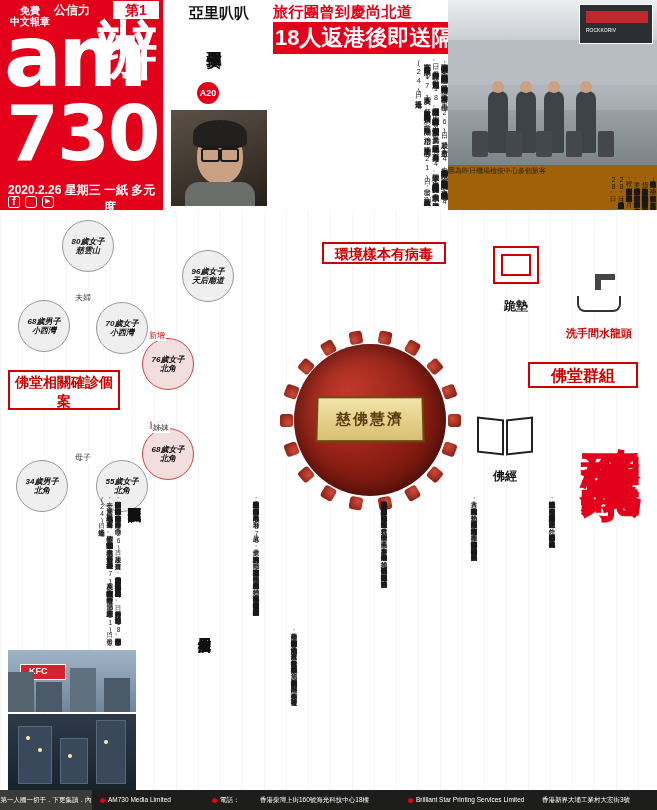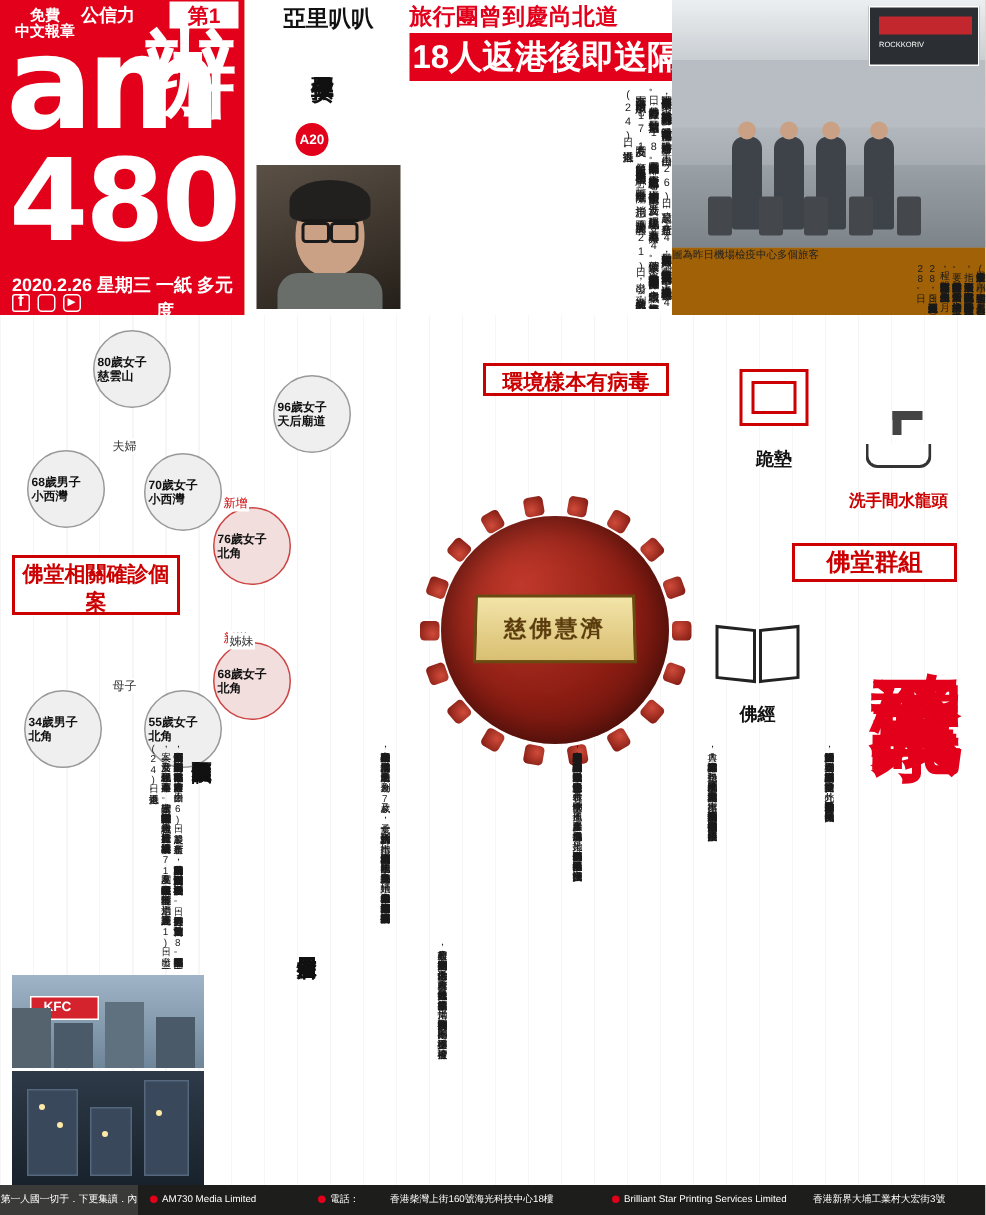--- a/index.html
+++ b/index.html
@@ -251,23 +251,23 @@
   }
   .cal-group {
     left: 528px; top: 152px; width: 110px; height: 26px;
     font-size: 16px; line-height: 23px;
   }
 
   
   .node {
     position: absolute; width: 52px; height: 52px; border-radius: 50%;
     background: #efefef; border: 1.5px solid #999;
-    font-size: 8px; color: #111; text-align: left;
+    font-size: 8px; color: #111; text-align: center;
     display: flex; align-items: center; justify-content: center;
-    line-height: 9.5px; font-weight: bold;
+    line-height: 9.5px; font-weight: bold; font-style: italic;
   }
   .node .inner { width: 46px; }
   .node.red { background: #f3dede; border-color: #c44; }
   .node-tag {
     position: absolute; font-size: 8px; color: #333; background:#fff;
     padding: 0 1px;
   }
 
   
   .obj {
@@ -380,21 +380,21 @@
 
     <div class="logo-block">
       <div class="logo-top-left">
         <div>免費</div>
         <div>中文報章</div>
       </div>
       <div class="logo-top-mid">公信力</div>
       <div class="logo-badge">第1</div>
       <div class="logo-am">am</div>
       <div class="logo-cn">辦</div>
-      <div class="logo-730">480</div>
+      <div class="logo-730">730</div>
       <div class="logo-date">2020.2.26 星期三</div>
       <div class="logo-slogan">一紙 多元度</div>
       <div class="social-row">
         <span class="sico fb"></span>
         <span class="sico"></span>
         <span class="sico yt"></span>
       </div>
     </div>
 
     <div class="col-writer">

